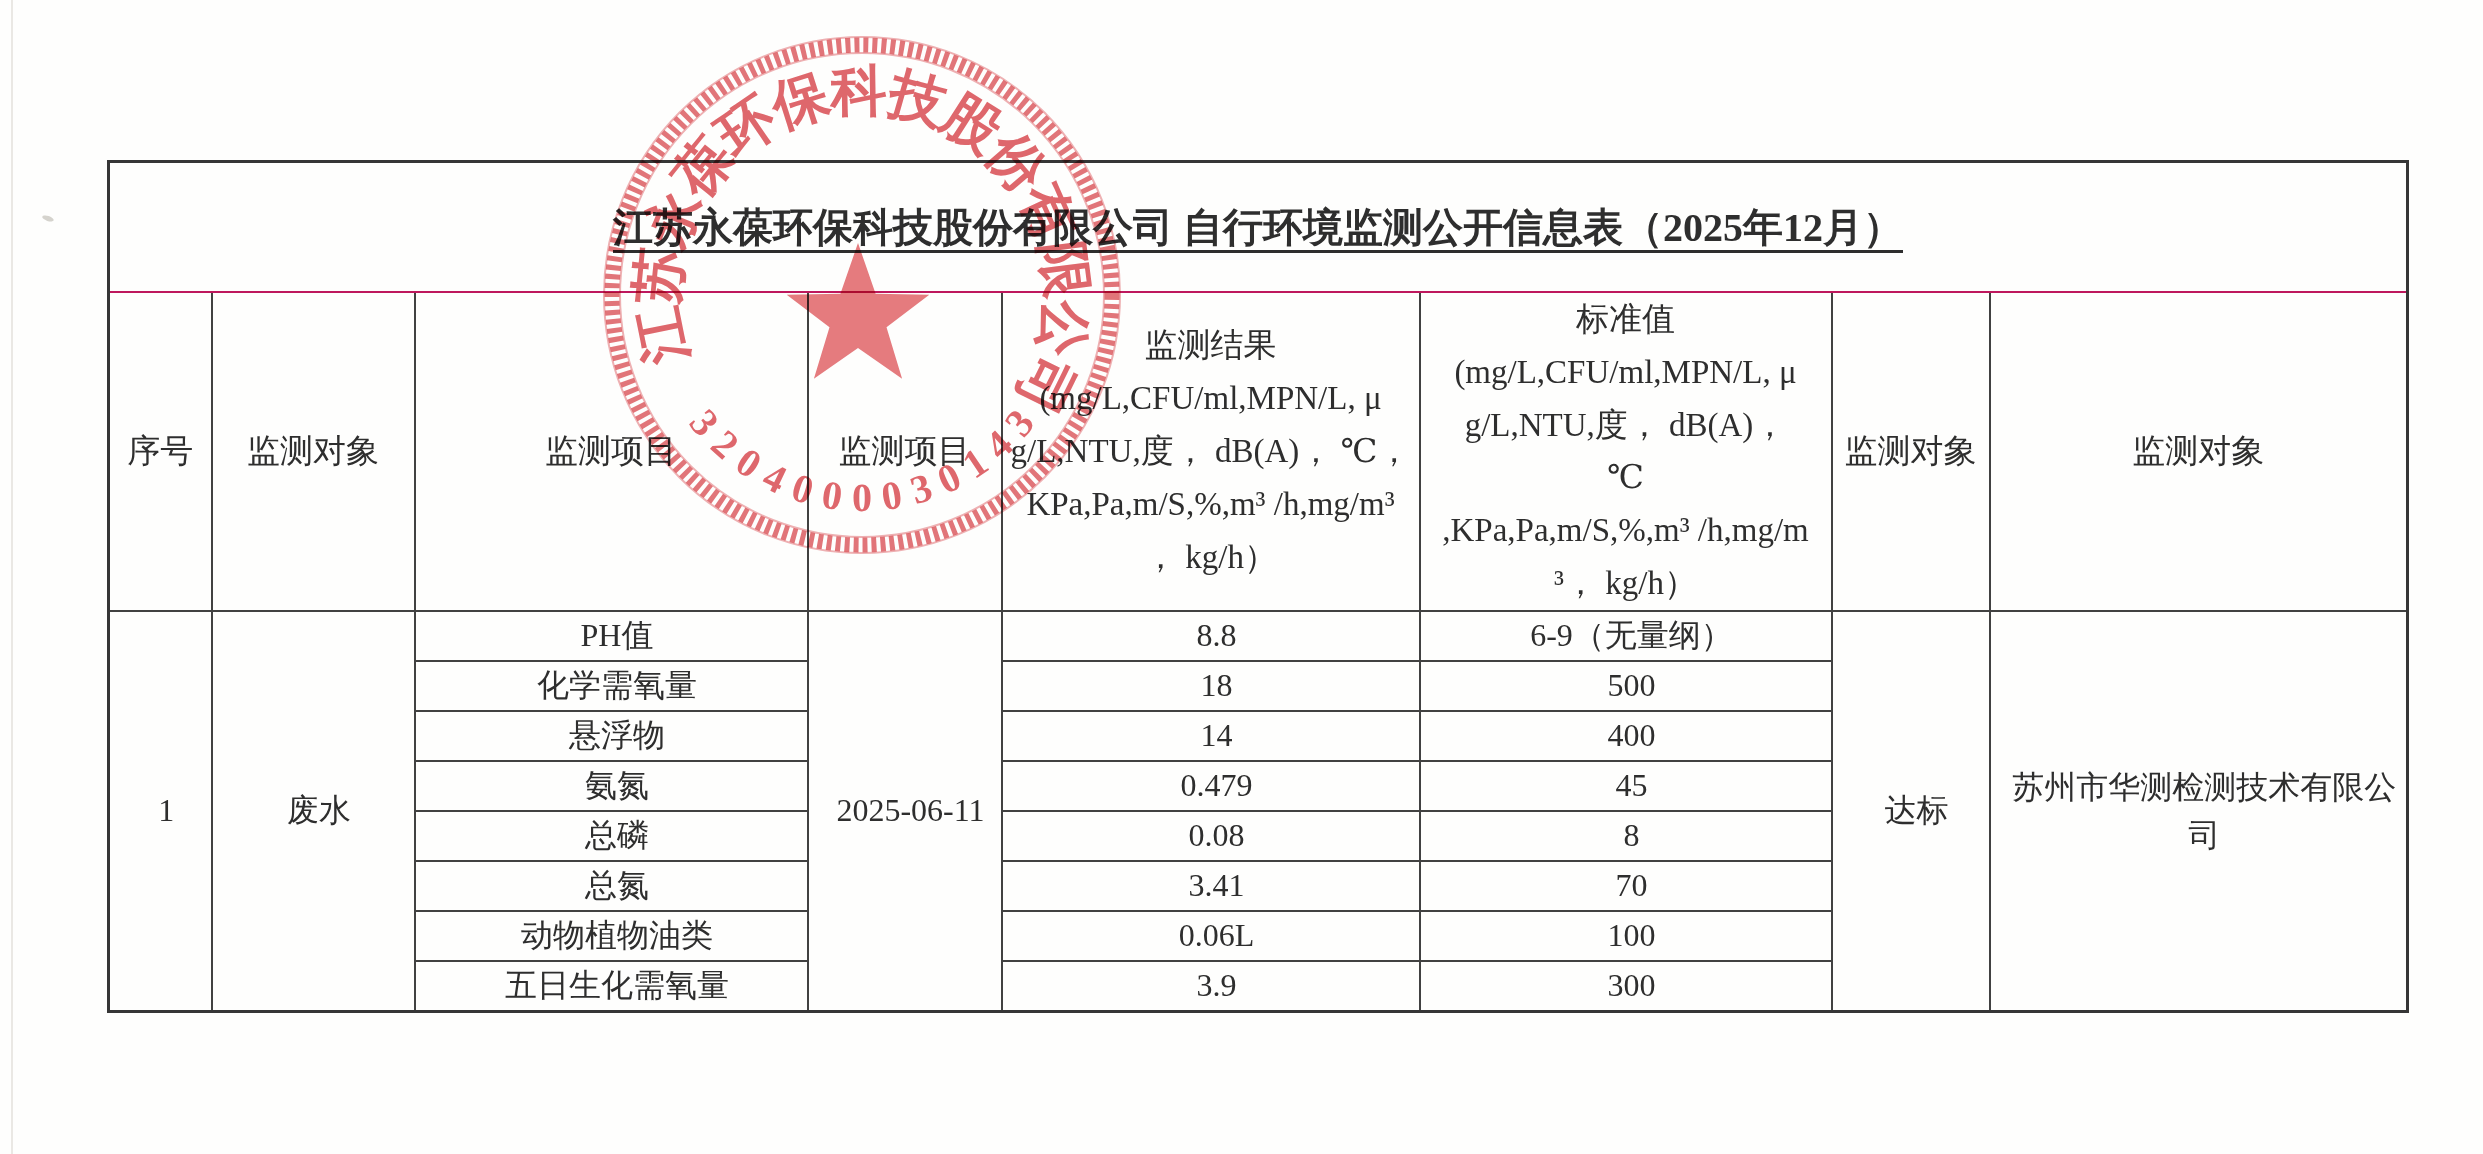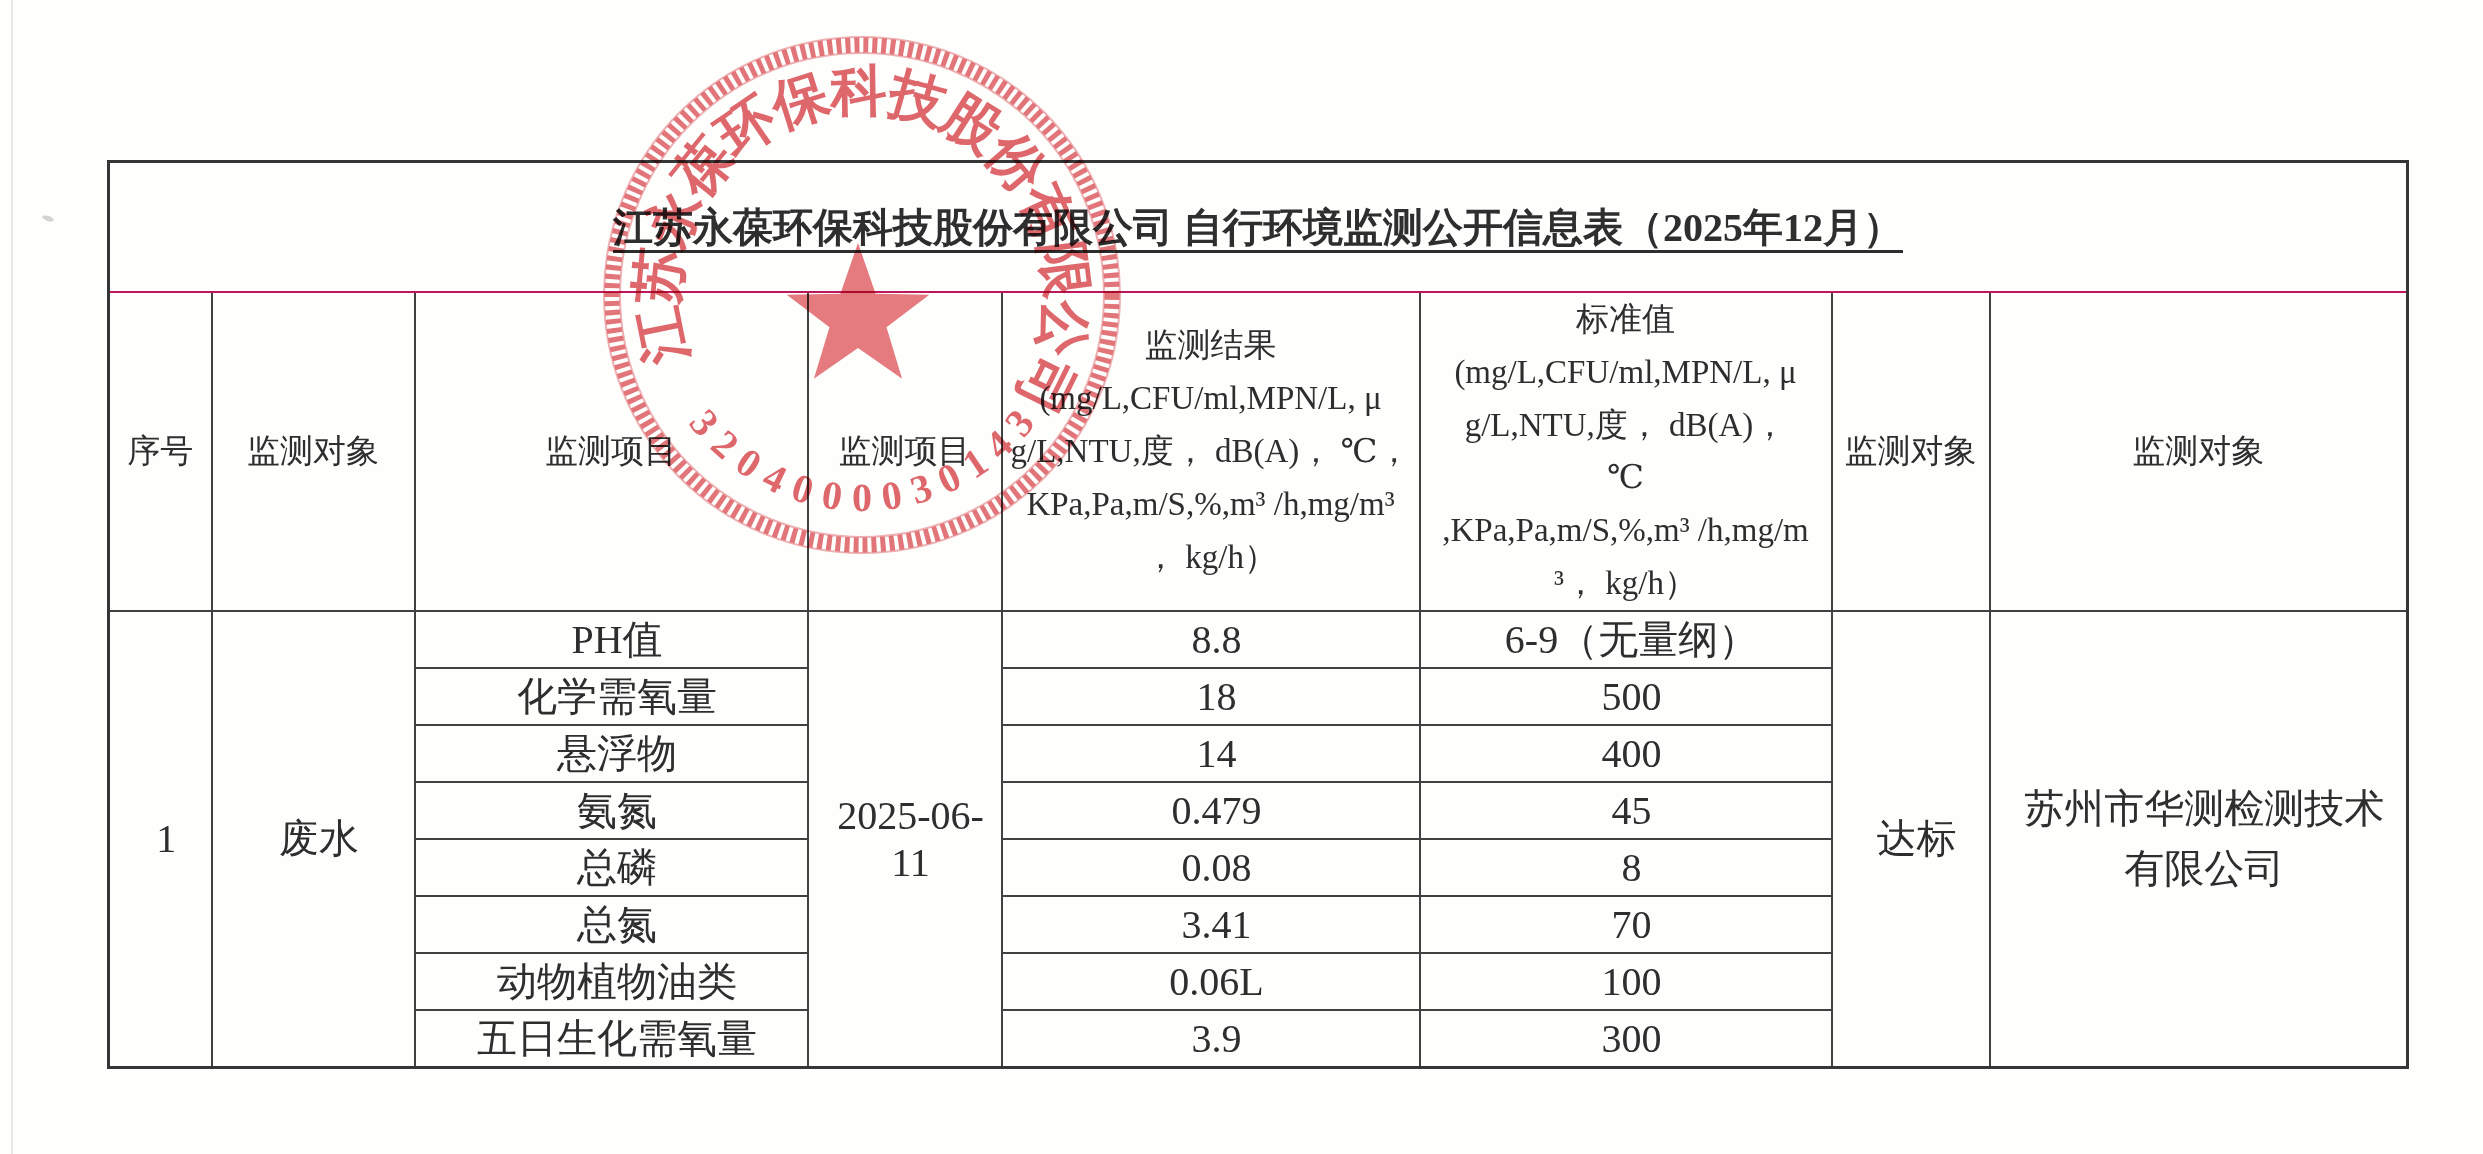--- a/index.html
+++ b/index.html
@@ -29,21 +29,21 @@
   tr.title-row td{height:128px;border-bottom:2px solid #be185d;}
   .doc-title{
     font-size:40px;font-weight:bold;letter-spacing:0px;
     text-decoration:underline;text-decoration-thickness:2.5px;text-underline-offset:9px;
     white-space:nowrap;
   }
 
   tr.header-row td{height:304px;font-size:33px;}
   td.units-cell{font-size:31px;line-height:1.6;white-space:pre-line;padding:0 2px;}
 
-  tr.data-row td{height:48px;font-size:40px;padding-left:18px;}
+  tr.data-row td{height:48px;font-size:32px;padding-left:18px;}
   td.agency-cell{font-size:32px;line-height:1.5;padding:0 8px;}
 
   .seal{
     position:absolute;left:592px;top:25px;width:540px;height:540px;
     mix-blend-mode:multiply;opacity:.92;pointer-events:none;
   }
 </style>
 </head>
 <body>
 

